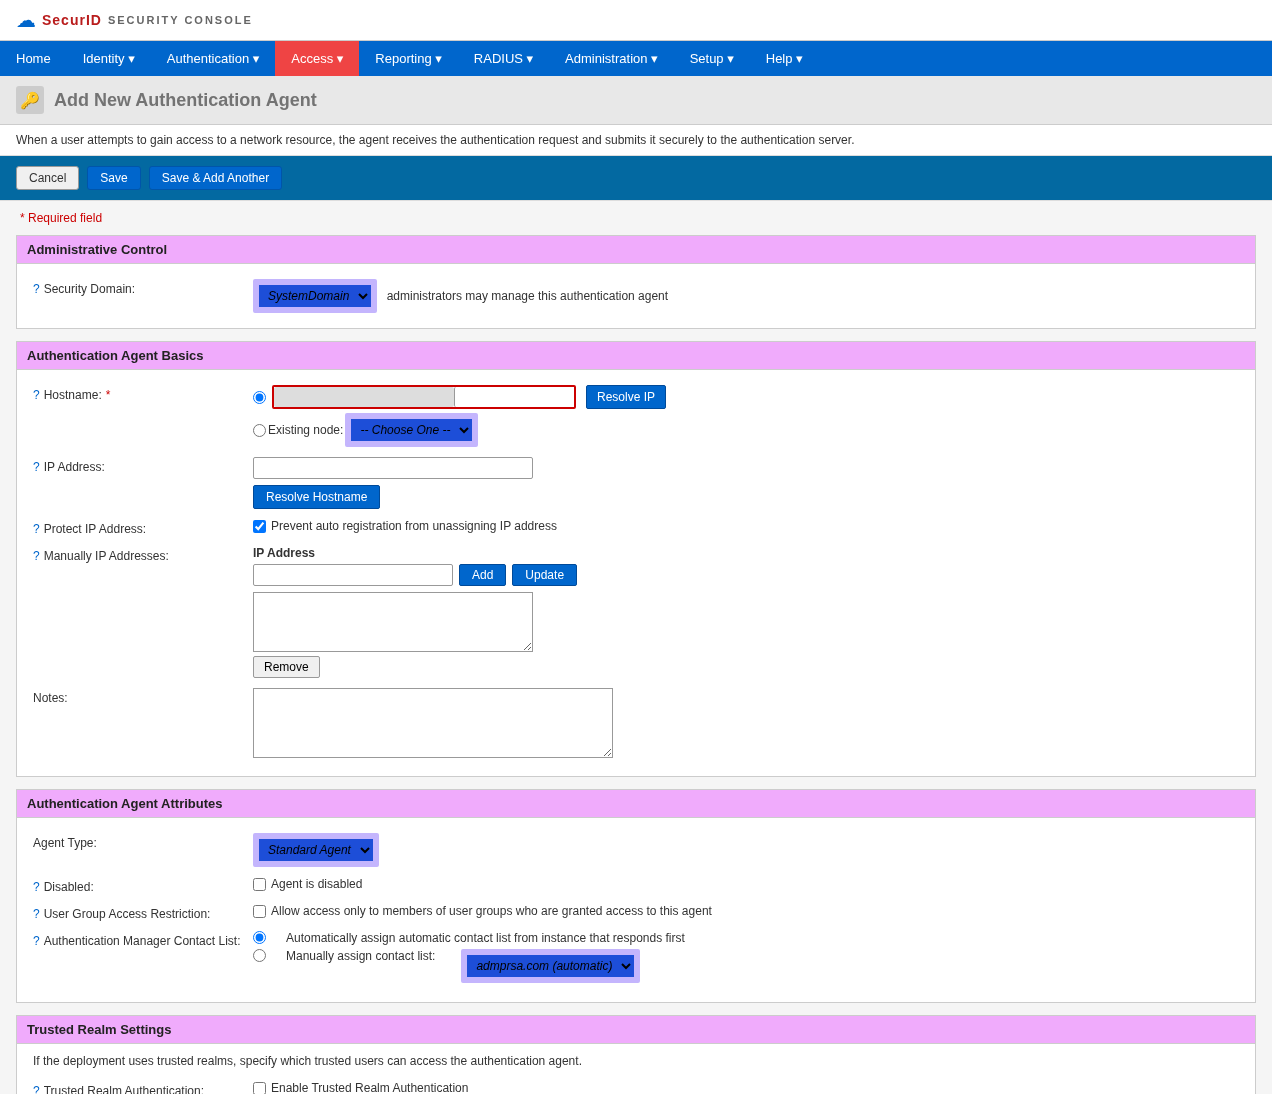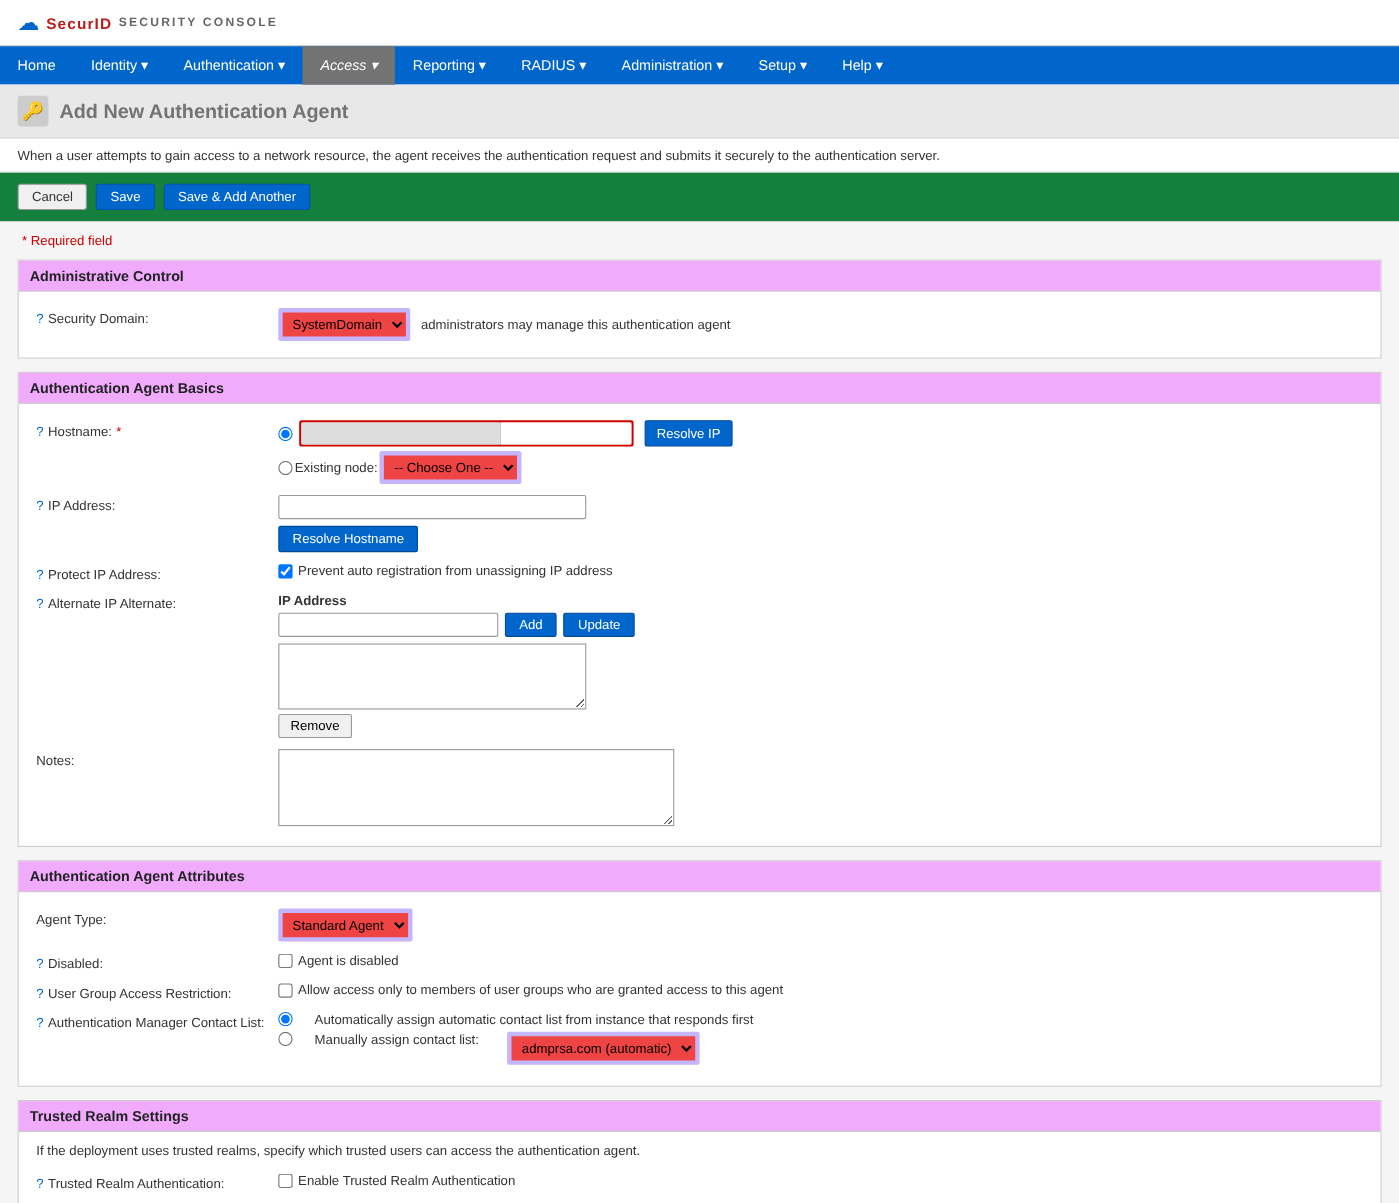--- a/index.html
+++ b/index.html
@@ -8,31 +8,31 @@
     
     .top-header { background: #fff; padding: 8px 16px; display: flex; align-items: center; border-bottom: 1px solid #ccc; }
     .logo-area { display: flex; align-items: center; gap: 6px; }
     .logo-cloud { font-size: 20px; color: #0066cc; }
     .logo-text { font-weight: bold; font-size: 14px; color: #b91c1c; letter-spacing: 1px; }
     .logo-sub { font-size: 11px; color: #666; letter-spacing: 2px; font-weight: bold; }
 
     
     .nav-bar { background: #0066cc; display: flex; align-items: stretch; padding: 0; }
     .nav-item { color: #fff; padding: 10px 16px; font-size: 13px; cursor: pointer; display: flex; align-items: center; gap: 4px; white-space: nowrap; }
-    .nav-item.active { background: #737373; font-style: italic; }
+    .nav-item.active { background: #ef4444; }
 
     
     .content-area { background: #fff; margin: 0; padding: 0; }
     .page-header { background: #e8e8e8; padding: 10px 16px; display: flex; align-items: center; gap: 10px; border-bottom: 1px solid #ccc; }
     .page-header-icon { width: 28px; height: 28px; background: #ccc; border-radius: 3px; display: flex; align-items: center; justify-content: center; font-size: 16px; }
     .page-title { font-size: 18px; font-weight: bold; color: #737373; }
 
     .description-bar { padding: 8px 16px; font-size: 12px; color: #333; background: #fff; border-bottom: 1px solid #ddd; }
 
-    .action-bar { padding: 10px 16px; background: #15803d; display: flex; gap: 8px; border-bottom: 1px solid #ddd; }
+    .action-bar { padding: 10px 16px; background: #0369a1; display: flex; gap: 8px; border-bottom: 1px solid #ddd; }
     .btn { padding: 4px 12px; font-size: 12px; cursor: pointer; border-radius: 3px; border: 1px solid; }
     .btn-default { background: #f0f0f0; border-color: #999; color: #333; }
     .btn-primary { background: #0066cc; border-color: #0055aa; color: #fff; }
 
     .form-body { padding: 10px 16px; background: #f5f5f5; }
 
     .required-note { color: #cc0000; font-size: 12px; margin-bottom: 10px; padding-left: 4px; }
     .required-star { color: #cc0000; }
 
     .section { background: #fff; border: 1px solid #ccc; margin-bottom: 12px; }
@@ -44,25 +44,26 @@
     .form-label .help-icon { color: #0066cc; font-size: 12px; cursor: pointer; }
     .form-control-area { flex: 1; }
 
     input[type="text"], input[type="input"] {
       border: 1px solid #999;
       padding: 3px 5px;
       font-size: 12px;
       border-radius: 2px;
     }
     select {
-      border: 4px solid #c4b5fd;
+      border: 6px solid #c4b5fd;
       padding: 3px 5px;
       font-size: 12px;
       border-radius: 2px;
-      background: #ef4444;
+      background: #1d4ed8;
+      font-style: italic;
     }
 
     .hostname-row { display: flex; align-items: center; gap: 6px; }
     .hostname-input-wrap { display: flex; align-items: center; gap: 0; border: 2px solid #cc0000; border-radius: 2px; }
     .hostname-input-wrap input { border: none; outline: none; width: 200px; padding: 3px 5px; }
     .resolve-ip-btn { background: #0066cc; color: #fff; border: 1px solid #004a99; padding: 4px 10px; font-size: 12px; cursor: pointer; border-radius: 2px; margin-left: 4px; }
 
     .existing-node-row { display: flex; align-items: center; gap: 2px; margin-top: 4px; font-size: 12px; }
 
     .ip-address-row { display: flex; align-items: center; gap: 8px; margin-bottom: 6px; }
@@ -194,21 +195,21 @@
             <label class="checkbox-label">
               <input type="checkbox" checked="" style="">
               <span>Prevent auto registration from unassigning IP address</span>
             </label>
           </div>
         </div>
 
         <div class="form-row">
           <div class="form-label">
             <span class="help-icon">?</span>
-            <span>Alternate IP Alternate:</span>
+            <span>Manually IP Addresses:</span>
           </div>
           <div class="form-control-area">
             <div class="alt-ip-section">
               <div class="alt-ip-header">IP Address</div>
               <div class="alt-ip-input-row">
                 <input type="text" style="width: 200px;">
                 <button class="add-btn">Add</button>
                 <button class="update-btn">Update</button>
               </div>
               <textarea class="alt-ip-list" style=""></textarea>

